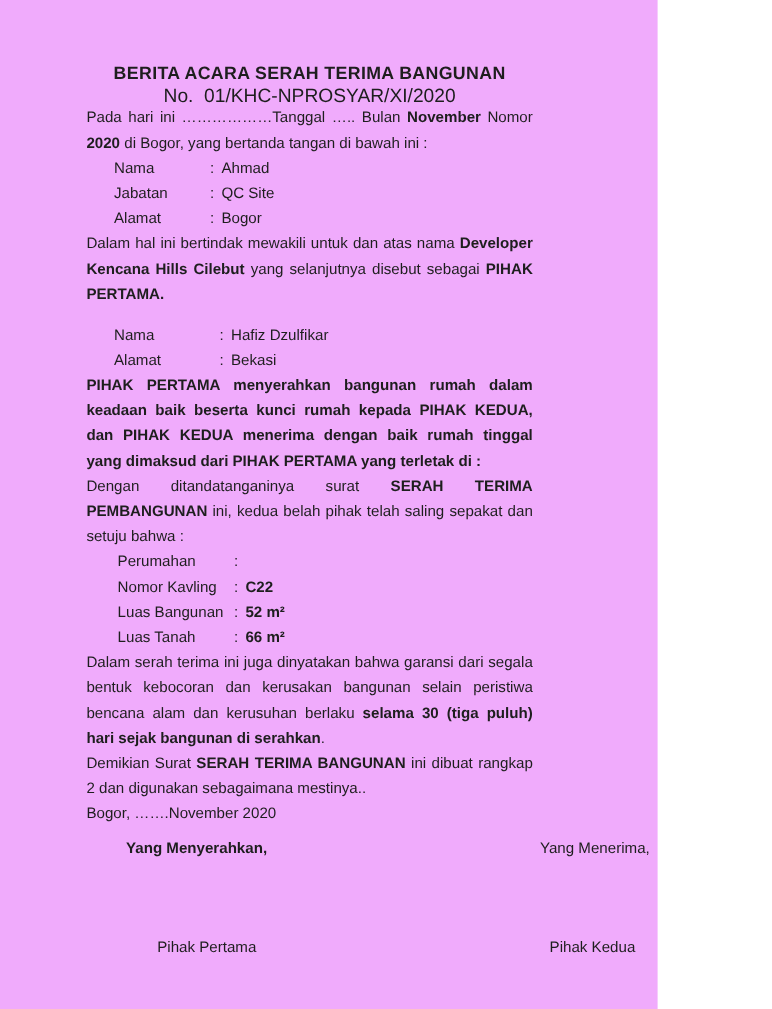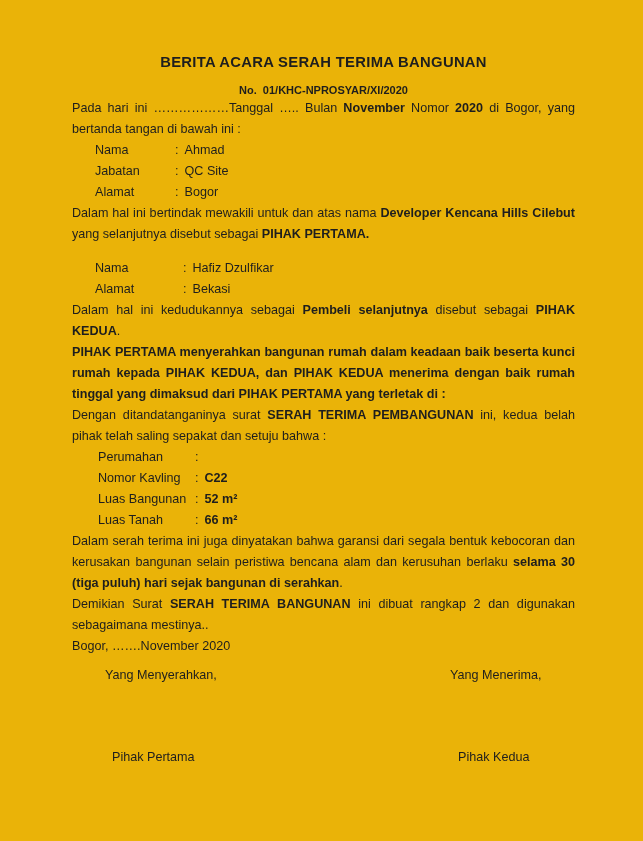--- a/index.html
+++ b/index.html
@@ -1,30 +1,30 @@
 <!DOCTYPE html>
 <html><head>
 <meta charset="utf-8">
 <style>
   html,body{margin:0;padding:0;}
   body{
     width:643px;height:841px;background:#ffffff;
     font-family:"Liberation Sans",sans-serif;color:#1e1e1e;
   }
   .page{
-    box-sizing:border-box;width:643px;height:841px;
-    padding:52px 68px 0 72px;overflow:hidden;background:#eab308;
+    box-sizing:border-box;width:548px;height:841px;
+    padding:52px 104px 0 72px;overflow:hidden;background:#f0abfc;
   }
   .title{
     font-size:14.8px;font-weight:bold;text-align:center;
     line-height:21px;letter-spacing:.3px;
   }
   .docno{
-    font-size:11px;font-weight:bold;text-align:center;
-    margin-top:10px;line-height:15px;white-space:pre-wrap;
+    font-size:16px;font-weight:normal;text-align:center;
+    line-height:15px;white-space:pre-wrap;
   }
   p.para{
     margin:0;font-size:12.6px;line-height:21px;text-align:justify;
   }
   .mt5{margin-top:5px}
   .mt10{margin-top:10px}
   .mt13{margin-top:13px}
   .block{font-size:12.6px;line-height:21px;}
   .row{display:flex;}
   .b1 .row{padding-left:23px}
@@ -37,23 +37,23 @@
   .val{margin-left:6px;white-space:nowrap}
   .b{font-weight:bold}
   .date-line{
     margin:0;font-size:12.6px;line-height:21px;
     padding-right:18px;
   }
   .sig{
     position:relative;height:120px;margin-top:10px;font-size:12.6px;
   }
   .sig span{position:absolute;white-space:nowrap;line-height:16px;}
-  .sig .s-tl{left:33px;top:0;}
+  .sig .s-tl{left:33px;top:0;font-weight:bold;}
   .sig .s-tr{left:378px;top:0;}
-  .sig .s-bl{left:40px;top:82px;}
+  .sig .s-bl{left:59px;top:82px;}
   .sig .s-br{left:386px;top:82px;}
 </style>
 </head>
 <body>
 
 <div class="page">
 
   <div class="title">BERITA ACARA SERAH TERIMA BANGUNAN</div>
 
   <div class="docno">No.  01/KHC-NPROSYAR/XI/2020</div>
@@ -86,21 +86,20 @@
         <span class="sep">:</span>
         <span class="val">Hafiz Dzulfikar</span>
       </div>
       <div class="row">
         <span class="lbl">Alamat</span>
         <span class="sep">:</span>
         <span class="val">Bekasi</span>
       </div>
     </div>
 
-  <p class="para"><span>Dalam hal ini kedudukannya  sebagai </span><span class="b">Pembeli selanjutnya</span><span> disebut sebagai </span><span class="b">PIHAK KEDUA</span><span>.</span></p>
 
   <p class="para"><span class="b">PIHAK PERTAMA menyerahkan bangunan rumah dalam keadaan baik beserta kunci rumah kepada PIHAK KEDUA, dan PIHAK KEDUA menerima dengan baik rumah tinggal yang dimaksud dari PIHAK PERTAMA yang terletak di :</span></p>
 
   <p class="para"><span>Dengan ditandatanganinya surat </span><span class="b">SERAH TERIMA PEMBANGUNAN</span><span> ini, kedua belah pihak telah saling sepakat dan setuju bahwa :</span></p>
 
   <div class="block b3">
       <div class="row">
         <span class="lbl">Perumahan</span>
         <span class="sep">:</span>
       </div>

